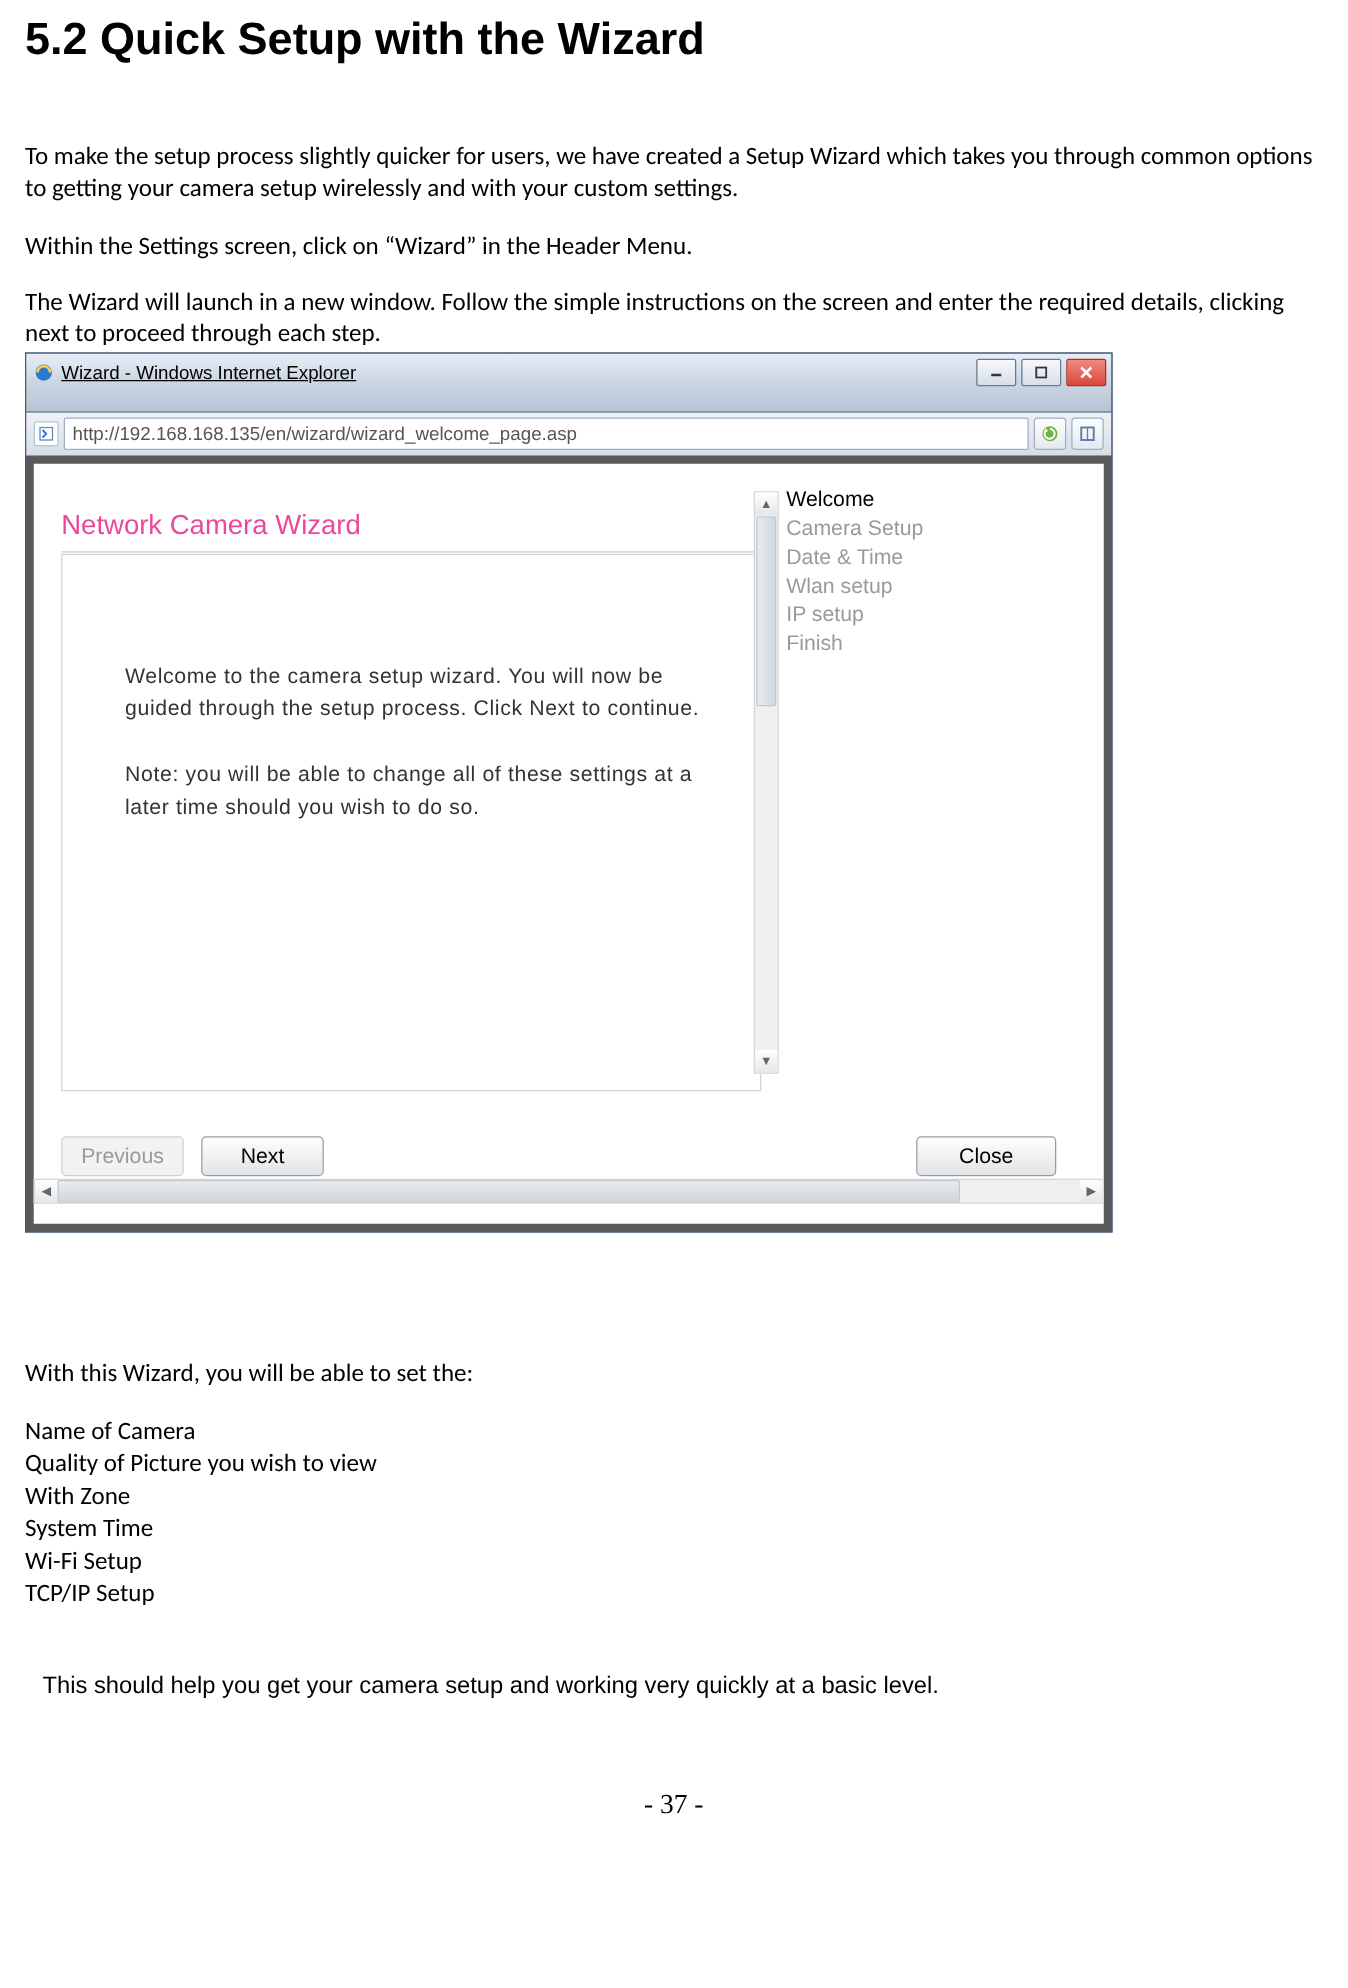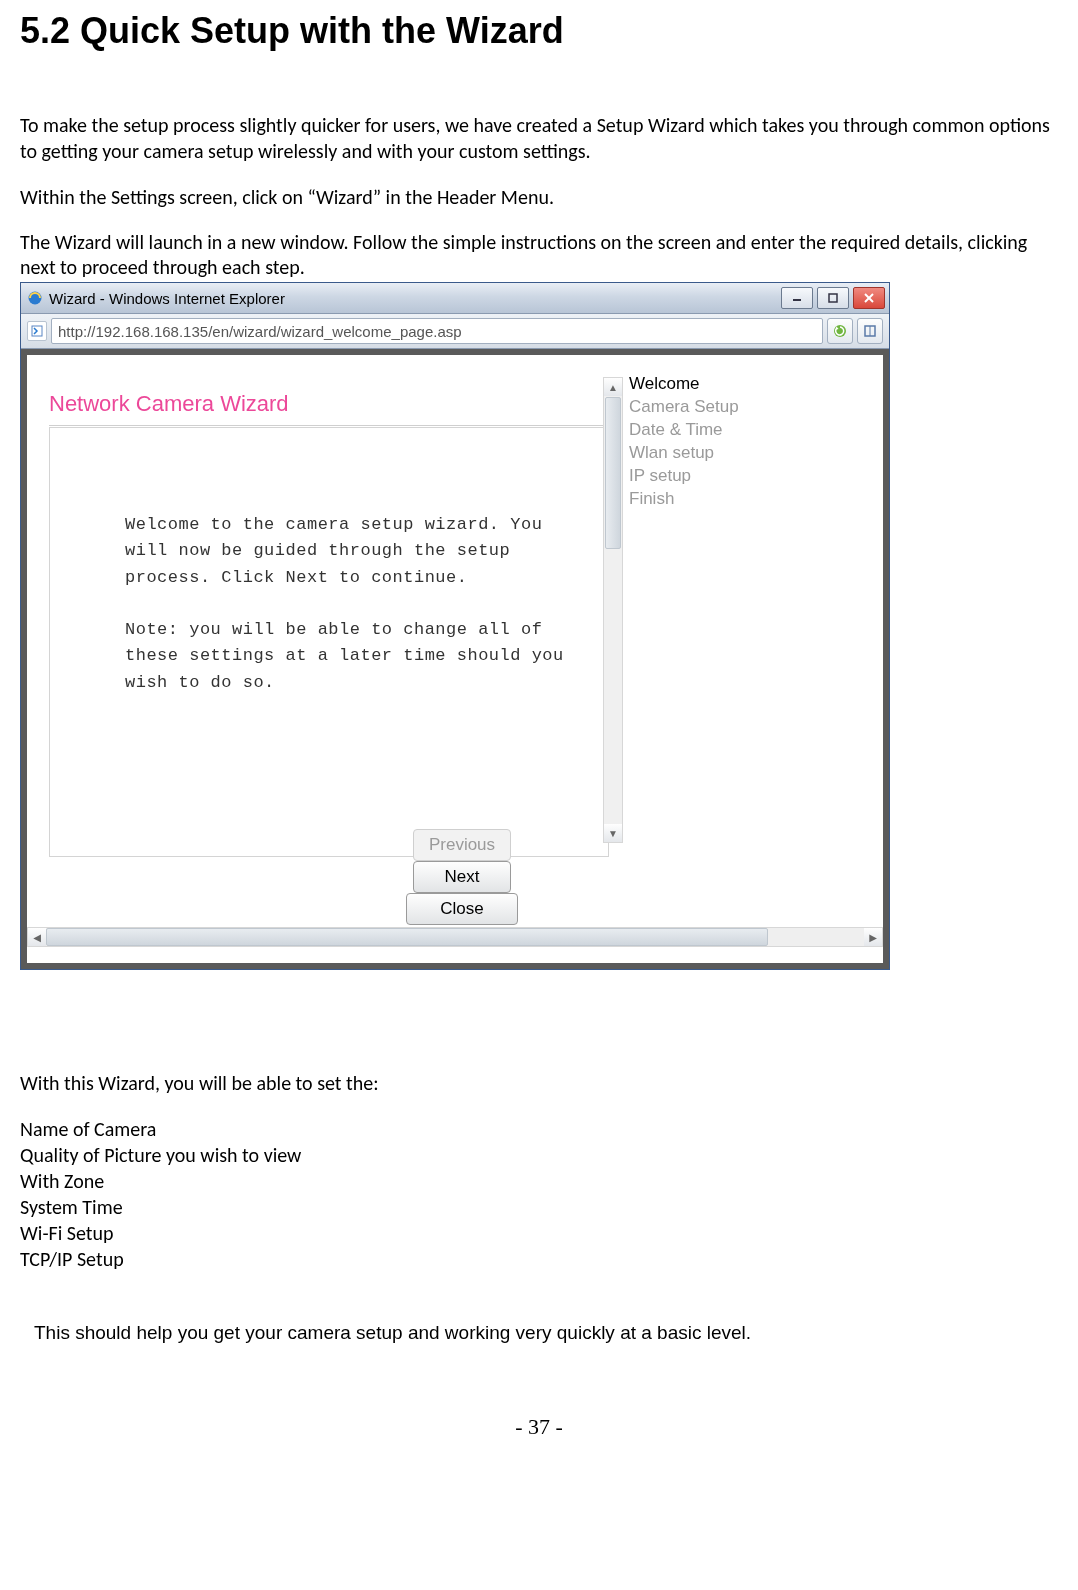--- a/index.html
+++ b/index.html
@@ -55,23 +55,24 @@
     margin: 2px 0 0 0;
     border: 1px solid #3a5a8b;
     box-sizing: border-box;
     background: #555;
   }
   .titlebar {
     height: 30px;
     background: linear-gradient(to bottom, #e9eef5 0%, #cdd7e4 45%, #b8c5d6 100%);
     display: flex;
     align-items: center;
-    padding: 0 4px 0 6px;
+    padding: 0 4px 16px 6px;
     border-bottom: 1px solid #8a9ab0;
     position: relative;
+    text-decoration: underline;
   }
   .ie-icon {
     width: 16px; height: 16px;
     margin-right: 6px;
   }
   .title-text {
     font-family: "Segoe UI", Arial, sans-serif;
     font-size: 15px;
     color: #000;
     flex: 1;
@@ -159,22 +160,22 @@
     width: 560px;
     border-top: 1px solid #cfcfcf;
   }
   .wizard-body {
     position: absolute;
     left: 22px; top: 72px;
     width: 560px;
     height: 430px;
     border: 1px solid #d4d4d4;
     box-sizing: border-box;
-    padding: 84px 40px 0 75px;
-    font-family: Liberation Mono, monospace;
+    padding: 84px 40px 0 50px;
+    font-family: Liberation Sans, sans-serif;
     font-size: 17px;
     color: #333;
     line-height: 1.55;
     letter-spacing: 0.5px;
   }
   .wizard-body p { margin: 0 0 26px 0; }
   .wizard-side {
     position: absolute;
     right: 0; top: 18px;
     width: 254px;
@@ -199,24 +200,23 @@
     font-size: 10px; color: #666;
   }
   .vscroll .thumb {
     position:absolute; top:19px; left:1px; right:1px; height: 150px;
     background: linear-gradient(to right,#e8ecf0,#cfd6dd);
     border:1px solid #bfc7cf;
     border-radius:2px;
   }
   .btn-row {
     position: absolute;
-    left: 22px; right: 8px; bottom: 38px;
+    left: 22px; right: 38px; bottom: 38px;
     display: flex;
     align-items: center;
-    flex-direction: column;
   }
   .wbtn {
     font-family: Arial, sans-serif;
     font-size: 17px;
     padding: 5px 0;
     width: 96px;
     text-align: center;
     border: 1px solid #9a9a9a;
     border-radius: 4px;
     background: linear-gradient(to bottom,#fefefe,#e2e4e6);

